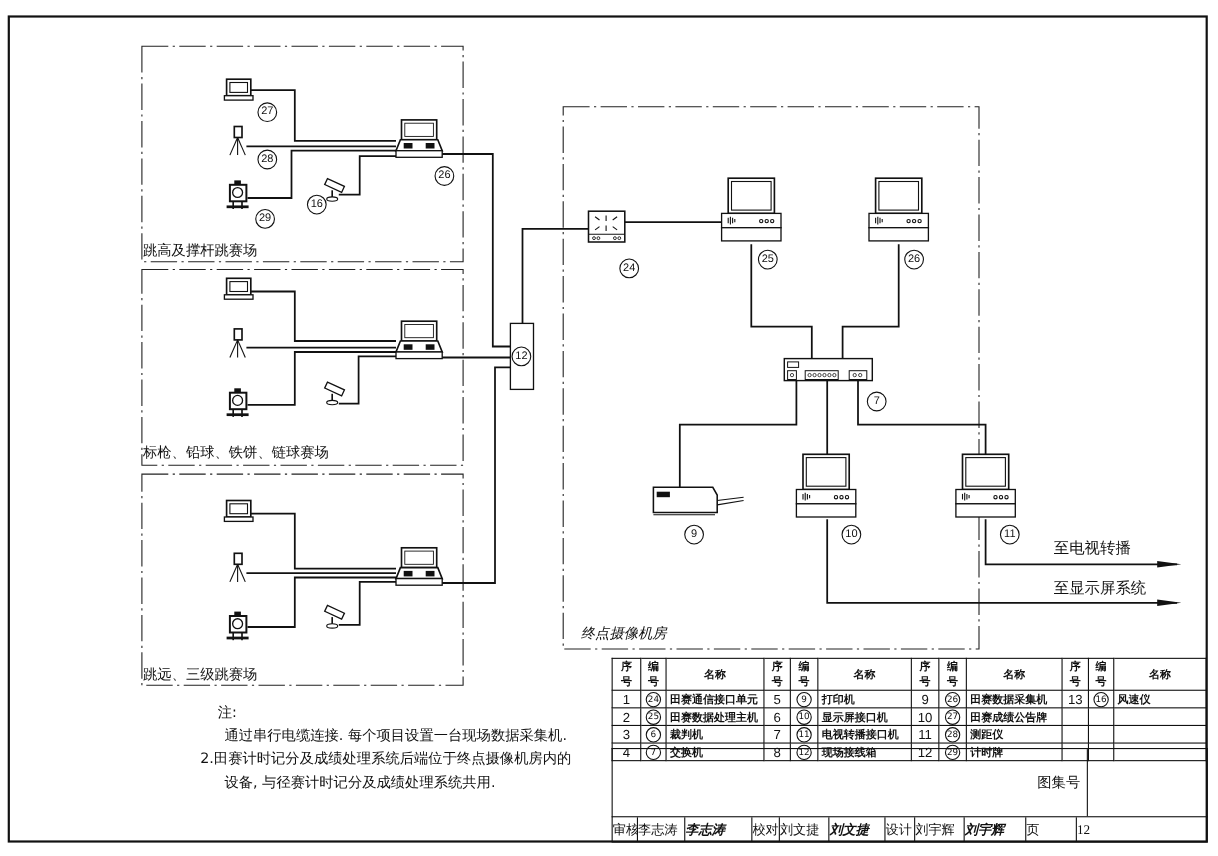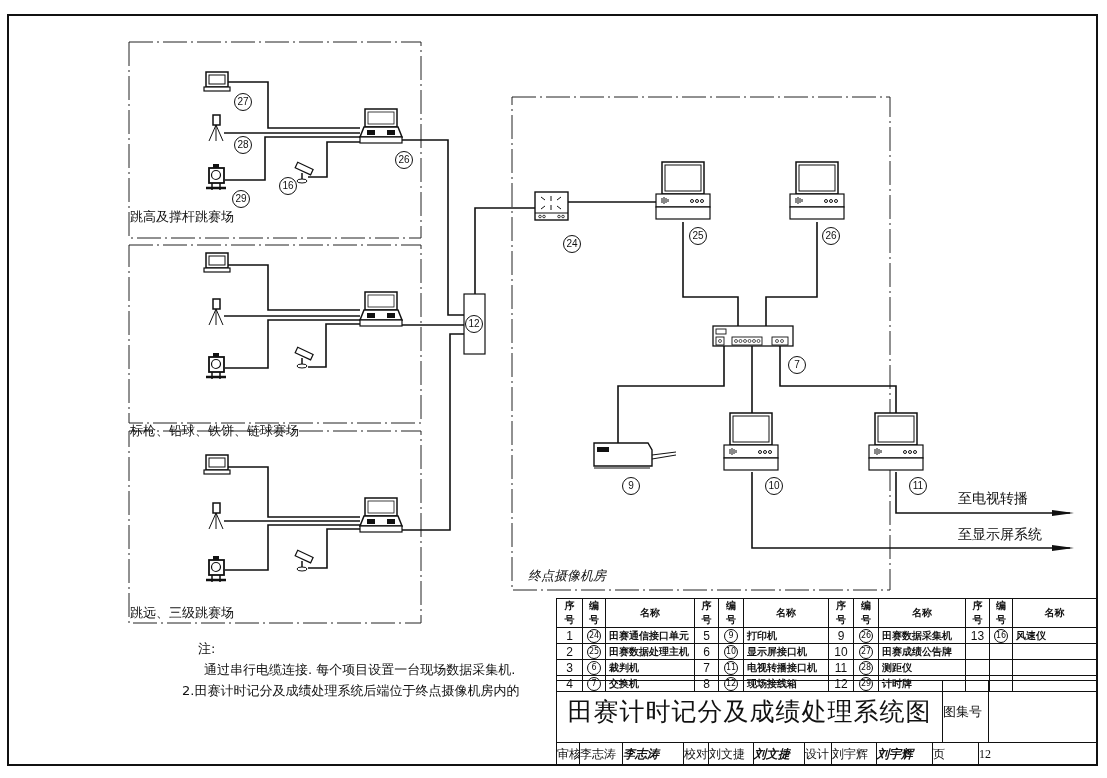--- a/index.html
+++ b/index.html
@@ -190,22 +190,22 @@
 
   <g>
     <path d="M594,443 L648,443 L652,450 L652,466 L594,466 Z" fill="#fff" stroke="#111" stroke-width="1.4"></path>
     <rect x="597" y="447" width="12" height="5" fill="#111"></rect>
     <line x1="652" y1="455" x2="676" y2="452" stroke="#111" stroke-width="1"></line>
     <line x1="652" y1="459" x2="676" y2="455" stroke="#111" stroke-width="1"></line>
     <line x1="594" y1="468" x2="650" y2="468" stroke="#111" stroke-width="1"></line>
   </g>
 </svg>
 
-<div class="lbl" style="left:130px;top:208px;">跳高及撑杆跳赛场</div>
-<div class="lbl" style="left:130px;top:402px;margin-top:20px;">标枪、铅球、铁饼、链球赛场</div>
+<div class="lbl" style="left:130px;top:219px;">跳高及撑杆跳赛场</div>
+<div class="lbl" style="left:130px;top:402px;">标枪、铅球、铁饼、链球赛场</div>
 <div class="lbl" style="left:130px;top:604px;">跳远、三级跳赛场</div>
 <div class="lbl" style="left:528px;top:567px;font-style:italic;">终点摄像机房</div>
 
 <div class="tag" style="left:234px;top:93px;">27</div>
 <div class="tag" style="left:234px;top:136px;">28</div>
 <div class="tag" style="left:232px;top:190px;">29</div>
 <div class="tag" style="left:279px;top:177px;">16</div>
 <div class="tag" style="left:395px;top:151px;">26</div>
 
 <div class="tag" style="left:465px;top:315px;">12</div>
@@ -218,20 +218,21 @@
 <div class="tag" style="left:765px;top:477px;">10</div>
 <div class="tag" style="left:909px;top:477px;">11</div>
 
 <div class="lbl" style="left:958px;top:490px;font-size:14px;">至电视转播</div>
 <div class="lbl" style="left:958px;top:526px;font-size:14px;">至显示屏系统</div>
 
 <div class="notes">
   <div style="padding-left:8px;">注:</div>
   <div class="ind">通过串行电缆连接. 每个项目设置一台现场数据采集机.</div>
   <div style="margin-left:-8px;">2.田赛计时记分及成绩处理系统后端位于终点摄像机房内的</div>
+  <div class="ind">设备, 与径赛计时记分及成绩处理系统共用.</div>
 </div>
 
 <table class="parts">
   <colgroup>
     <col style="width:26px">
       <col style="width:23px">
       <col style="width:89px">
     <col style="width:24px">
       <col style="width:25px">
       <col style="width:85px">
@@ -312,21 +313,20 @@
         <td class="c"><span class="circ">29</span></td>
         <td>计时牌</td>
         <td class="n"></td>
         <td class="c"></td>
         <td></td>
       </tr>
     </tbody>
 </table>
 
 <div class="titleblock">
-  <div class="tb-title">田赛计时记分及成绩处理系统图</div>
   <div class="tb-setlabel">图集号</div>
 </div>
 <div class="signrow">
   <div style="width:22px">审核</div>
   <div style="width:42px">李志涛</div>
   <div style="width:60px" class="sig">李志涛</div>
   <div style="width:24px">校对</div>
   <div style="width:44px">刘文捷</div>
   <div style="width:50px" class="sig">刘文捷</div>
   <div style="width:26px">设计</div>

